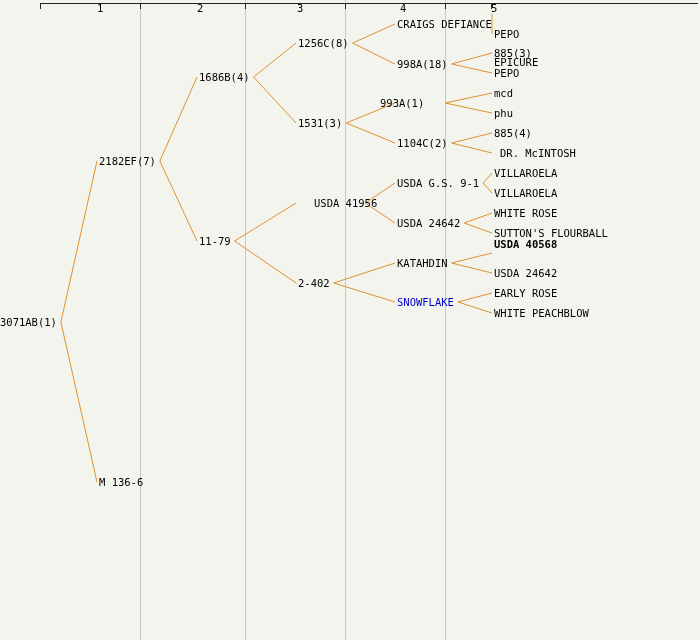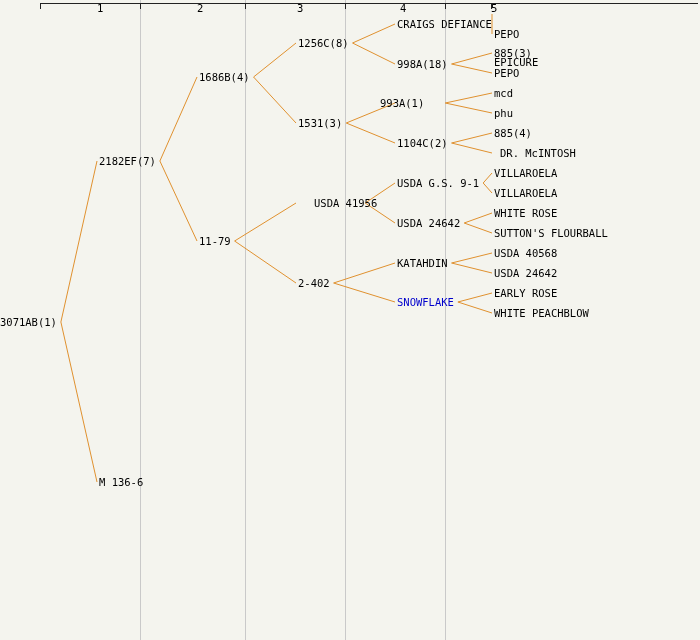--- a/index.html
+++ b/index.html
@@ -105,17 +105,17 @@
     <span class="node" style="left: 494px; top: 47px;">885(3)</span>
     <span class="node" style="left: 494px; top: 67px;">PEPO</span>
     <span class="node" style="left: 494px; top: 87px;">mcd</span>
     <span class="node" style="left: 494px; top: 107px;">phu</span>
     <span class="node" style="left: 494px; top: 127px;">885(4)</span>
     <span class="node" style="left: 494px; top: 147px; padding-left: 6px;">DR. McINTOSH</span>
     <span class="node" style="left: 494px; top: 167px;">VILLAROELA</span>
     <span class="node" style="left: 494px; top: 187px;">VILLAROELA</span>
     <span class="node" style="left: 494px; top: 207px;">WHITE ROSE</span>
     <span class="node" style="left: 494px; top: 227px;">SUTTON'S FLOURBALL</span>
-    <span class="node" style="left: 494px; top: 247px;">USDA 40568</span>
+    <span class="node" style="left: 494px; top: 238px; font-weight: bold;">USDA 40568</span>
     <span class="node" style="left: 494px; top: 267px;">USDA 24642</span>
     <span class="node" style="left: 494px; top: 287px;">EARLY ROSE</span>
     <span class="node" style="left: 494px; top: 307px;">WHITE PEACHBLOW</span>
   </div>
 
 </body></html>

